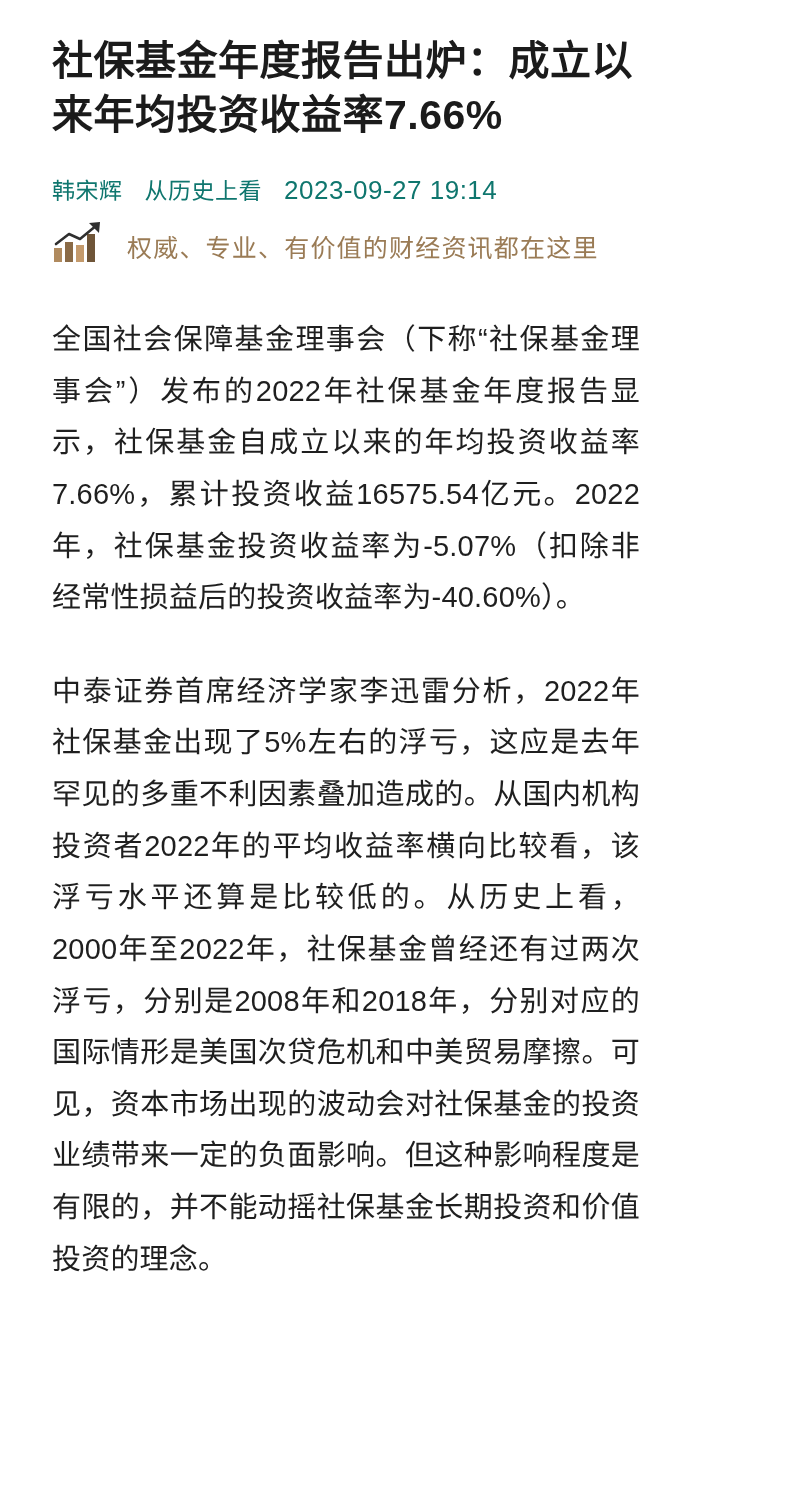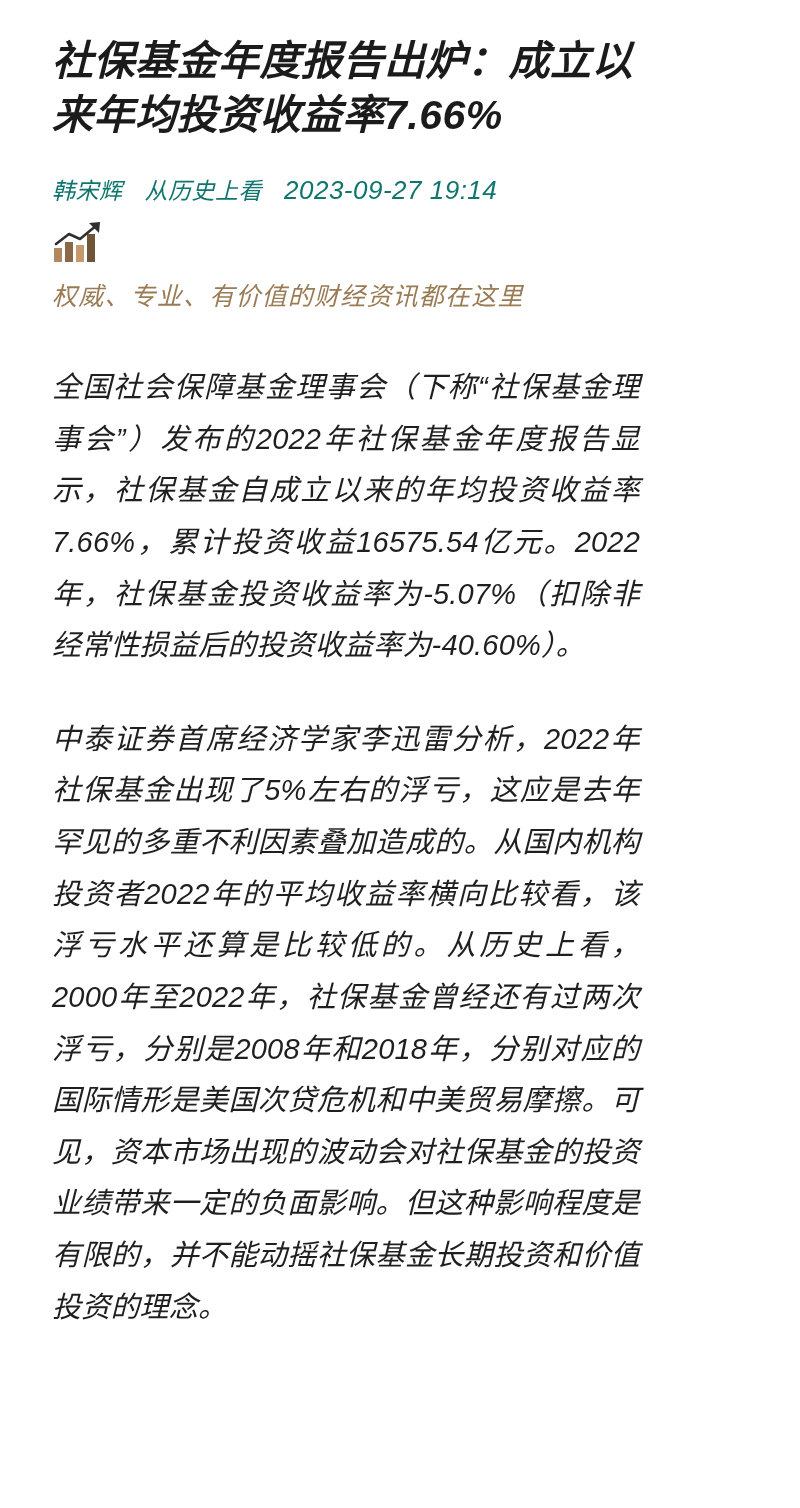--- a/index.html
+++ b/index.html
@@ -13,21 +13,20 @@
     font-family: "Liberation Sans", "DejaVu Sans", sans-serif;
     color: #1a1a1a;
     -webkit-font-smoothing: antialiased;
   }
   .page {
     width: 700px;
     min-height: 1508px;
     box-sizing: border-box;
     padding: 34px 60px 20px 52px;
     position: relative;
-    font-style: italic;
   }
 
   
   .article-title {
     font-size: 41px;
     line-height: 1.32;
     font-weight: bold;
     letter-spacing: 0.5px;
     color: #1b1b1b;
     margin: 0 0 30px 0;
@@ -69,24 +68,23 @@
   }
   .listen-text {
     font-size: 23px;
     color: #8d8d8d;
     letter-spacing: 0.5px;
   }
 
   
   .promo-row {
     display: flex;
-    align-items: flex-start;
-    gap: 12px;
+    align-items: flex-end;
+    gap: 19px;
     margin: 0 0 50px 0;
-    flex-direction: column;
   }
   .promo-icon {
     width: 56px;
     height: 44px;
     flex: none;
   }
   .promo-text {
     font-size: 25px;
     color: #9a7b55;
     letter-spacing: 1.2px;

